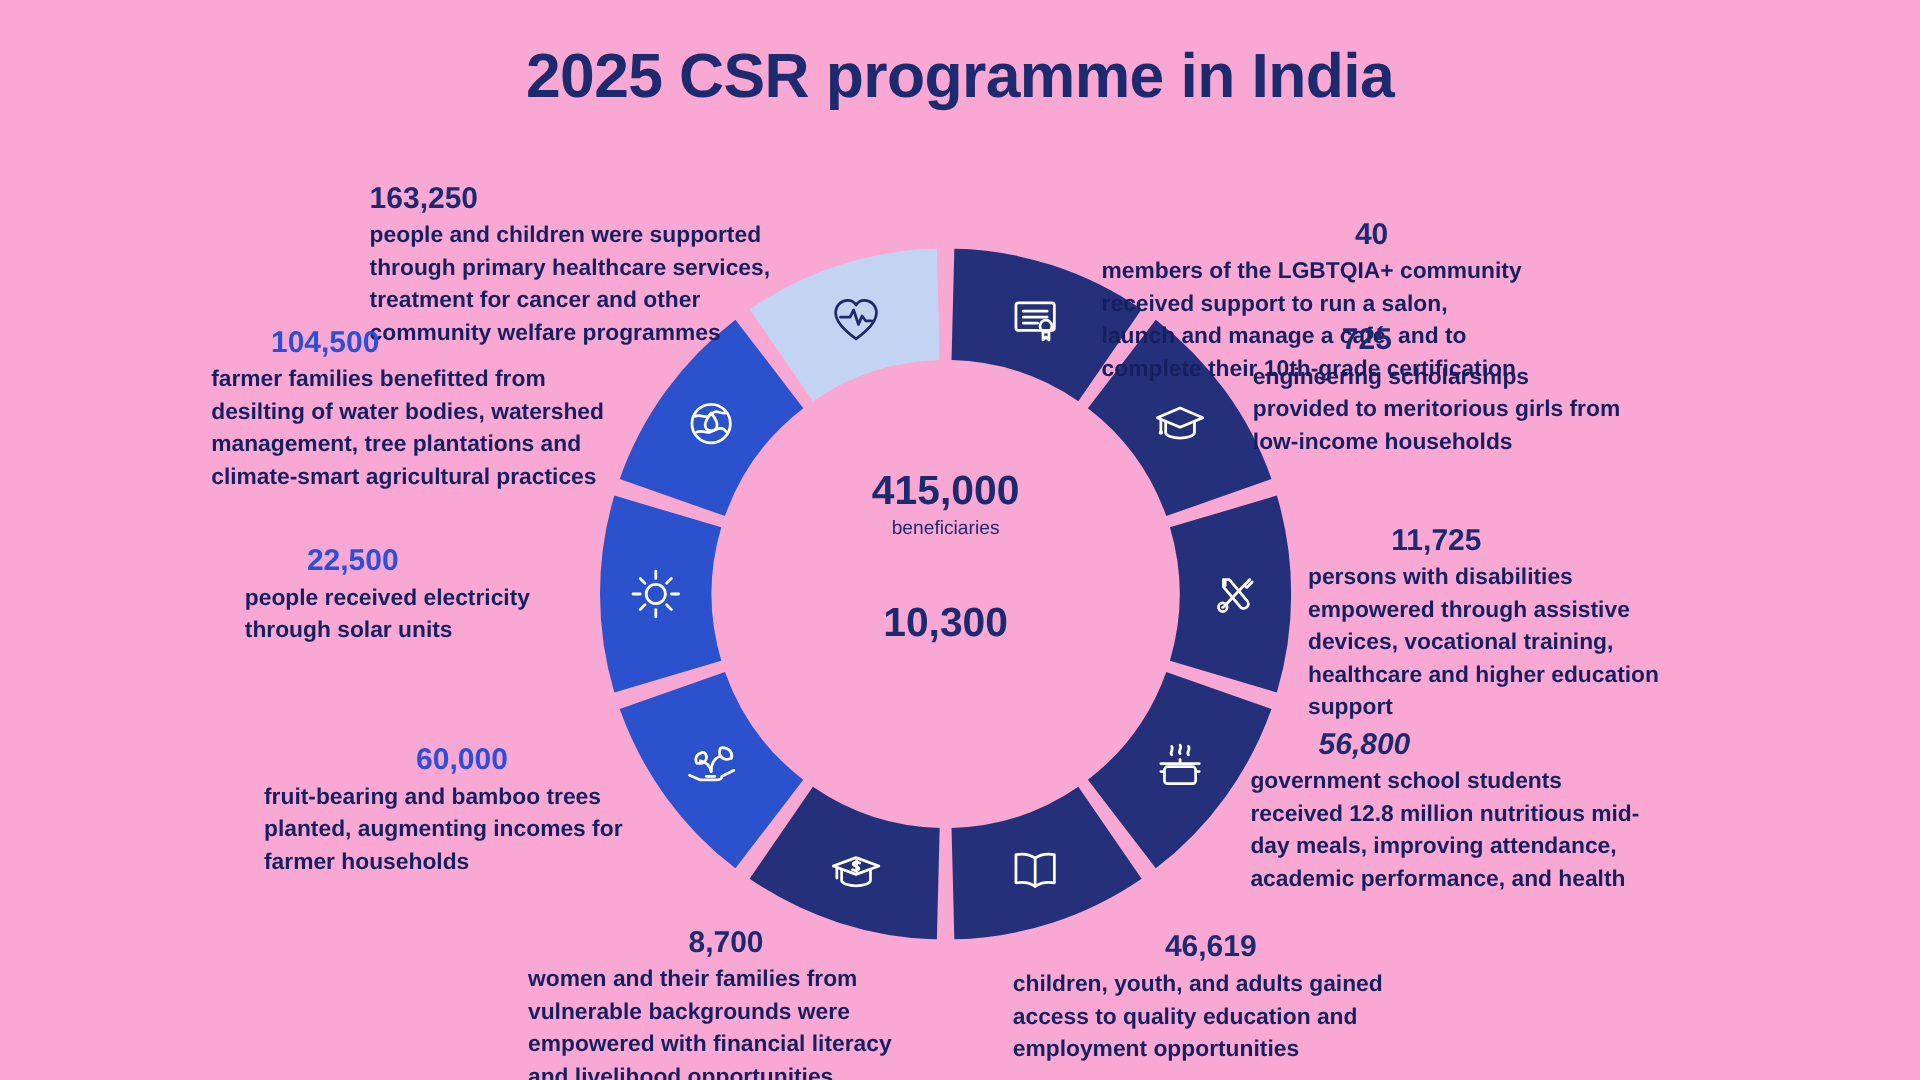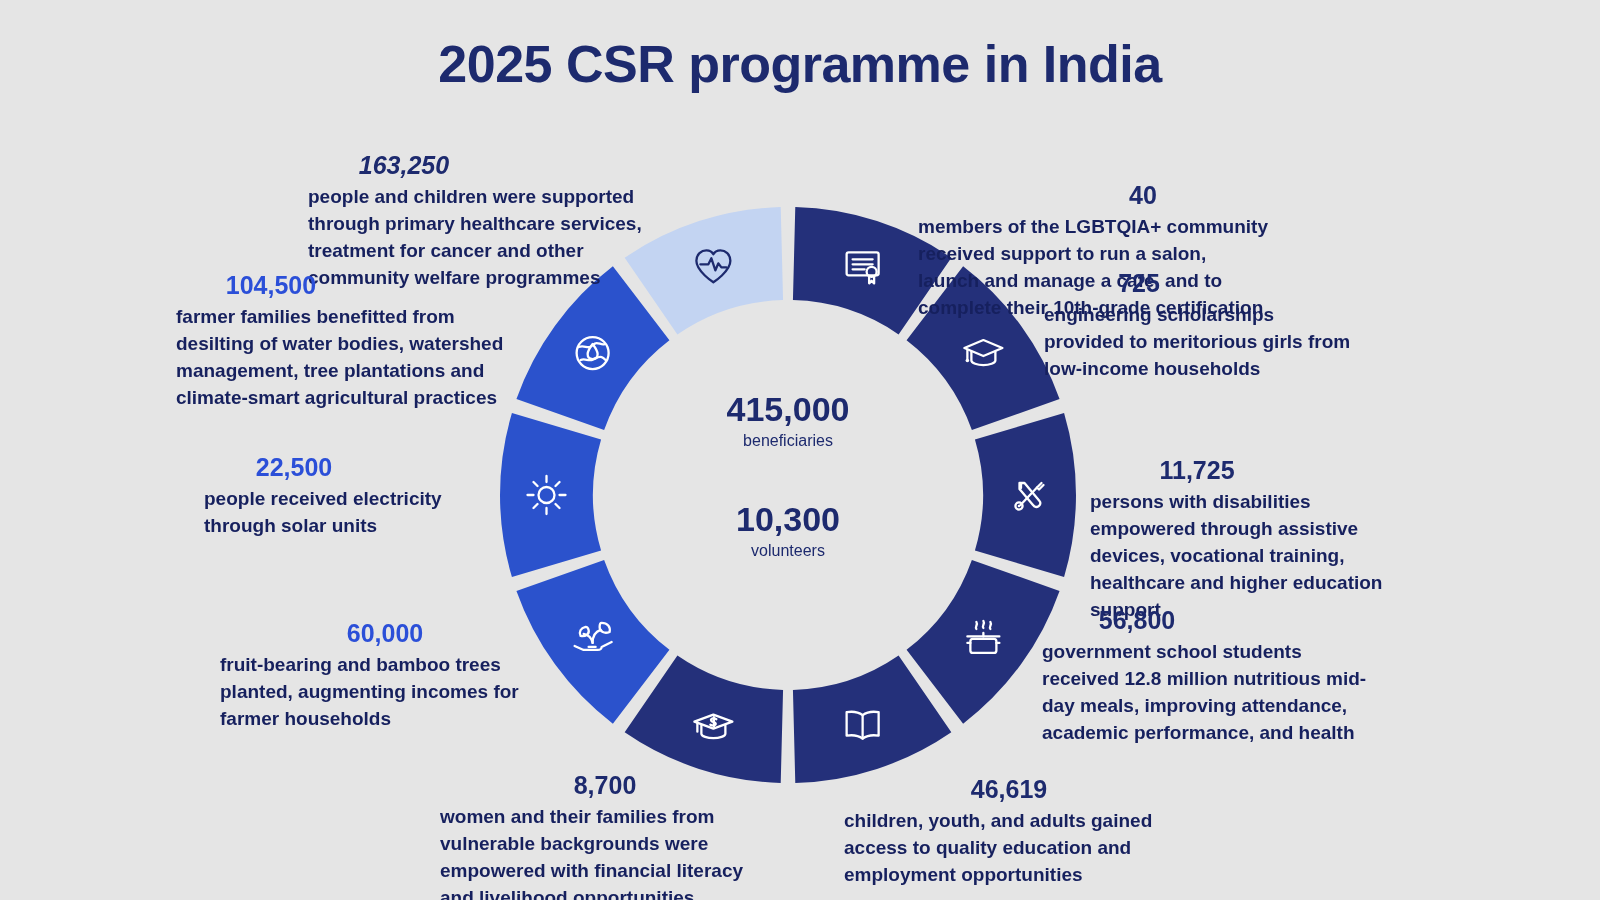--- a/index.html
+++ b/index.html
@@ -8,21 +8,21 @@
     width: 1600px;
     height: 900px;
     background: #ffffff;
     font-family: "Liberation Sans", sans-serif;
     overflow: hidden;
   }
   #page {
     position: relative;
     width: 1600px;
     height: 900px;
-    background: #e5e5e5;
+    background: #f9a8d4;
   }
   #page-title {
     position: absolute;
     top: 34px;
     left: 0;
     width: 1600px;
     text-align: center;
     font-size: 52px;
     font-weight: bold;
     letter-spacing: -0.5px;
@@ -74,43 +74,43 @@
     font-size: 19px;
     font-weight: bold;
     line-height: 1.42;
     color: #16205e;
   }
   .num.navy  { color: #1d2a6e; }
   .num.blue  { color: #2b4fd8; }
 
   
   #callout-healthcare { left: 308px; top: 150px; width: 360px; text-align: left; }
-  #callout-healthcare .num { text-align: center; padding-right: 168px; font-style: italic; }
+  #callout-healthcare .num { text-align: left; padding-right: 168px; }
   #callout-water      { left: 176px; top: 270px; width: 350px; }
   #callout-water .num { text-align: center; padding-right: 160px; }
   #callout-solar      { left: 204px; top: 452px; width: 300px; }
   #callout-solar .num { text-align: center; padding-right: 120px; }
   #callout-trees      { left: 220px; top: 618px; width: 330px; text-align: center; }
   #callout-trees .desc { text-align: left; }
 
   
   #callout-women     { left: 440px; top: 770px; width: 330px; text-align: center; }
   #callout-women .desc { text-align: left; }
   #callout-education { left: 808px; top: 774px; width: 330px; text-align: center; margin-left: 36px; }
   #callout-education .desc { text-align: left; }
 
   
   #callout-lgbtqia   { left: 918px; top: 150px; width: 350px; margin-top: 30px; }
   #callout-lgbtqia .num { text-align: center; padding-left: 100px; }
   #callout-scholarship { left: 1044px; top: 268px; width: 310px; }
   #callout-scholarship .num { text-align: center; padding-right: 120px; }
-  #callout-disability  { left: 1090px; top: 455px; width: 300px; }
+  #callout-disability  { left: 1090px; top: 435px; width: 300px; }
   #callout-disability .num { text-align: center; padding-right: 86px; }
   #callout-meals       { left: 1042px; top: 605px; width: 340px; }
-  #callout-meals .num  { text-align: center; padding-right: 150px; }
+  #callout-meals .num  { text-align: center; padding-right: 150px; font-style: italic; }
 </style>
 </head>
 <body>
 
 <div id="page">
 
   <h1 id="page-title">2025 CSR programme in India</h1>
 
   <div id="donut-wrap">
     <svg id="donut-svg" viewBox="0 0 576 576">
@@ -202,21 +202,20 @@
     </svg>
   </div>
 
   <div id="center-beneficiaries" class="center-stat">
     <div class="big">415,000</div>
     <div class="sub">beneficiaries</div>
   </div>
 
   <div id="center-volunteers" class="center-stat">
     <div class="big">10,300</div>
-    <div class="sub">volunteers</div>
   </div>
 
   <div id="callout-healthcare" class="callout">
     <div class="num navy">163,250</div>
     <div class="desc">people and children were supported through primary healthcare services, treatment for cancer and other community welfare programmes</div>
   </div>
 
   <div id="callout-water" class="callout">
     <div class="num blue">104,500</div>
     <div class="desc">farmer families benefitted from desilting of water bodies, watershed management, tree plantations and climate-smart agricultural practices</div>

